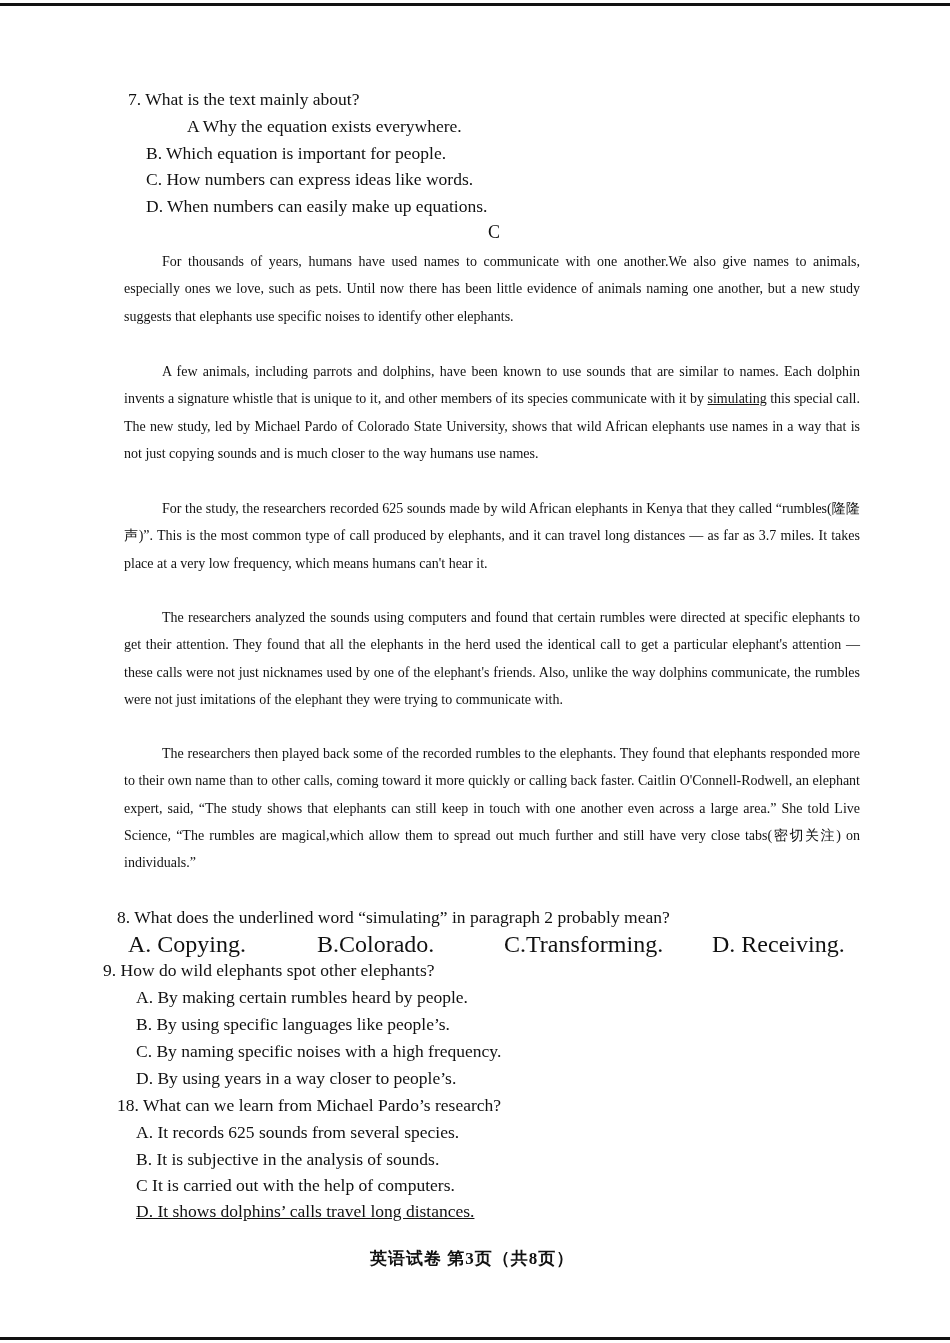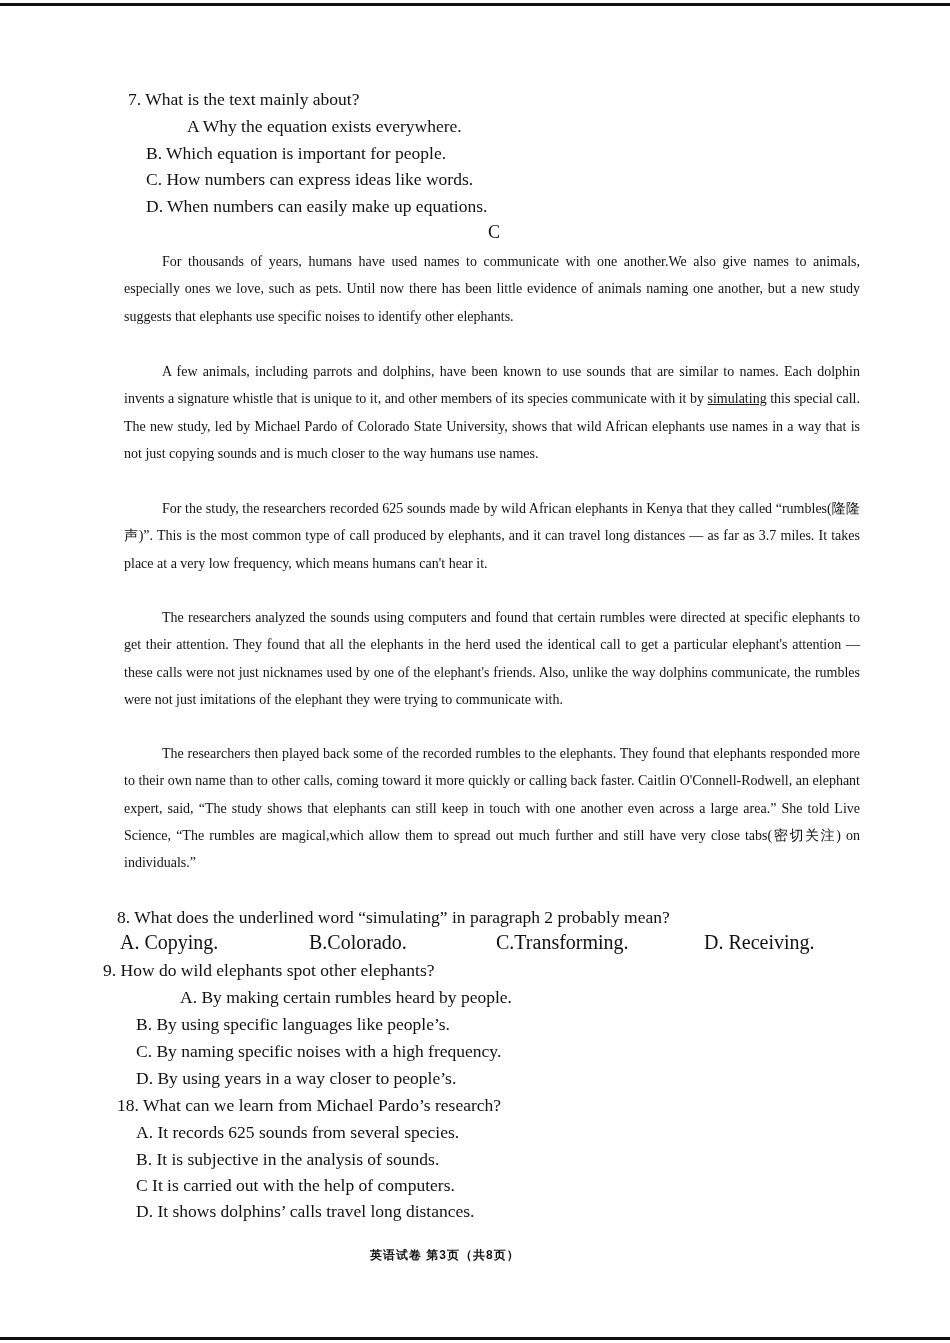--- a/index.html
+++ b/index.html
@@ -7,24 +7,24 @@
          font-family: "Liberation Serif", "DejaVu Serif", serif; color: #111; }
   .rule-top { position: absolute; left: 0; top: 3px; width: 950px; height: 3px; background: #111; }
   .rule-bottom { position: absolute; left: 0; top: 1337px; width: 950px; height: 3px; background: #111; }
   .page { position: absolute; left: 0; top: 0; width: 950px; }
   .line { position: absolute; white-space: nowrap; font-size: 17.5px; line-height: 22px; }
   .q7 { font-weight: normal; }
   .para { position: absolute; left: 124px; width: 736px; font-size: 14px; line-height: 27.3px;
           text-align: justify; text-indent: 38px; }
   .u { text-decoration: underline; }
   .section-letter { position: absolute; left: 488px; top: 222px; font-size: 18px; }
-  .opt-row { position: absolute; left: 120px; top: 931px; width: 700px; height: 24px; font-size: 20px; }
+  .opt-row { position: absolute; left: 128px; top: 931px; width: 700px; height: 24px; font-size: 24px; }
   .opt-row span { position: absolute; top: 0; white-space: nowrap; }
-  .footer { position: absolute; left: 370px; top: 1247px; font-size: 12px; font-weight: bold;
-            font-family: Liberation Sans, sans-serif; letter-spacing: 1px; }
+  .footer { position: absolute; left: 370px; top: 1247px; font-size: 17px; font-weight: bold;
+            font-family: Liberation Serif, serif; letter-spacing: 1px; }
 </style>
 </head>
 <body>
 
 <div class="rule-top"></div>
 
 <div class="page">
 
   <div class="line q7" style="left:128px;top:88px;">7. What is the text mainly about?</div>
   <div class="line" style="left:151px;top:115px;margin-left:36px;">A  Why the equation exists everywhere.</div>
@@ -46,27 +46,27 @@
 
   <div class="line" style="left:117px;top:906px;">8. What does the underlined word “simulating” in paragraph 2 probably mean?</div>
   <div class="opt-row">
     <span style="left:0px;">A. Copying.</span>
     <span style="left:189px;">B.Colorado.</span>
     <span style="left:376px;">C.Transforming.</span>
     <span style="left:584px;">D. Receiving.</span>
   </div>
 
   <div class="line" style="left:103px;top:959px;">9. How do wild elephants spot other elephants?</div>
-  <div class="line" style="left:136px;top:986px;margin-left:44px;">A. By making certain rumbles heard by people.</div>
+  <div class="line" style="left:136px;top:986px;">A. By making certain rumbles heard by people.</div>
   <div class="line" style="left:136px;top:1013px;">B. By using specific languages like people’s.</div>
   <div class="line" style="left:136px;top:1040px;">C. By naming specific noises with a high frequency.</div>
   <div class="line" style="left:136px;top:1067px;">D. By using years in a way closer to people’s.</div>
 
   <div class="line" style="left:117px;top:1094px;">18. What can we learn from Michael Pardo’s research?</div>
   <div class="line" style="left:136px;top:1121px;">A. It records 625 sounds from several species.</div>
   <div class="line" style="left:136px;top:1148px;">B. It is subjective in the analysis of sounds.</div>
   <div class="line" style="left:136px;top:1174px;">C  It is carried out with the help of computers.</div>
-  <div class="line" style="left:136px;top:1200px;">D. It shows dolphins’ calls travel long distances.</div>
+  <div class="line" style="left:136px;top:1200px;text-decoration:underline;">D. It shows dolphins’ calls travel long distances.</div>
 
   <div class="footer">英语试卷  第3页（共8页）</div>
 </div>
 
 <div class="rule-bottom"></div>
 
 </body></html>

